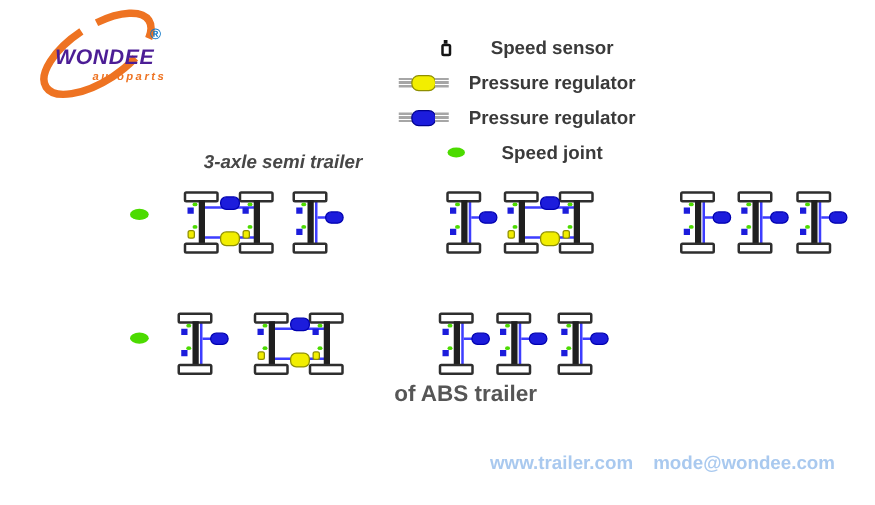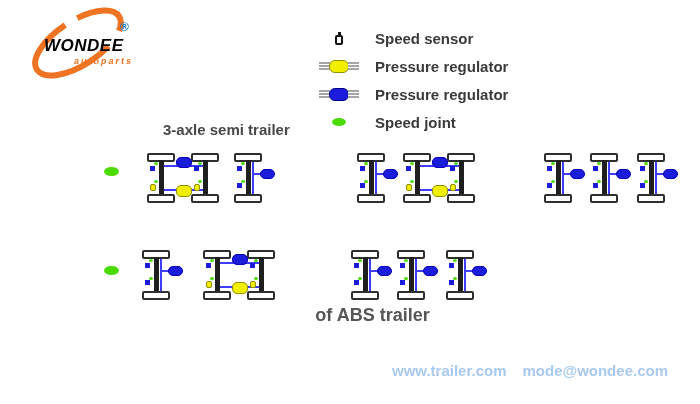--- a/index.html
+++ b/index.html
@@ -3,42 +3,42 @@
 <meta charset="utf-8">
 <style>
   html,body{margin:0;padding:0;background:#fff;}
   #canvas{position:relative;width:700px;height:404px;background:#ffffff;overflow:hidden;
           font-family:"Liberation Sans",sans-serif;}
 
   
   #logo{position:absolute;left:16px;top:6px;width:130px;height:74px;}
   #logo svg{position:absolute;left:0;top:0;}
   .brand{position:absolute;left:28px;top:30px;font-size:17px;font-weight:bold;font-style:italic;
-         color:#000000;letter-spacing:.5px;}
+         color:#4c1d95;letter-spacing:.5px;}
   .brand-reg{position:absolute;left:104px;top:14px;font-size:12px;color:#0f78c8;font-weight:bold;}
   .brand-sub{position:absolute;left:58px;top:50px;font-size:9px;font-weight:bold;font-style:italic;
              color:#ee7322;letter-spacing:2px;}
 
   
   #legend{position:absolute;left:313px;top:24px;}
-  .lg-row{display:flex;align-items:center;height:28px;}
+  .lg-row{display:flex;align-items:center;height:28px;justify-content:center;}
   .lg-ic{width:52px;display:flex;justify-content:center;align-items:center;}
   .lg-label{font-size:15px;font-weight:bold;color:#3a3a3a;margin-left:10px;white-space:nowrap;}
   .ss-icon{display:flex;flex-direction:column;align-items:center;}
   .ss-nub{width:3px;height:3px;background:#151515;}
   .ss-body{width:8px;height:10px;border:2px solid #151515;border-radius:2px;background:#fff;box-sizing:border-box;}
   .lreg{display:flex;align-items:center;}
   .conn{width:11px;height:8px;background:repeating-linear-gradient(to bottom,#a6a6a6 0 2px,#ffffff 2px 3px);}
   .reg-body{width:20px;height:13px;border-radius:6px;margin:0 -1px;box-sizing:border-box;}
   .reg-body.blue{background:#1c1cdc;border:1px solid #000090;}
   .reg-body.yel{background:#f2ee00;border:1px solid #8f8f00;}
   .joint{width:14px;height:8px;border-radius:50%;background:#4cdb00;}
 
   
-  #diagram-layer{position:absolute;left:0;top:0;width:648px;height:404px;}
+  #diagram-layer{position:absolute;left:0;top:0;width:648px;height:404px;font-style:italic;}
   .row-label{position:absolute;font-size:15px;font-weight:bold;color:#474747;white-space:nowrap;}
   .cable-joint{position:absolute;width:15px;height:9px;border-radius:50%;background:#4cdb00;}
   .unit{position:absolute;}
   .axle{position:absolute;width:28px;height:50px;top:0;}
   .wheel{position:absolute;left:0;width:28px;height:9px;background:#fff;border:2px solid #2e2e2e;
          border-radius:2px;box-sizing:border-box;}
   .wheel.top{top:0;}.wheel.bottom{top:41px;}
   .beam{position:absolute;left:12px;top:7px;width:5px;height:36px;background:#1f1f1f;}
   .sq{position:absolute;width:5px;height:5px;background:#1c1cdc;}
   .sq.t{left:3px;top:13px;}.sq.b{left:3px;top:30px;}

